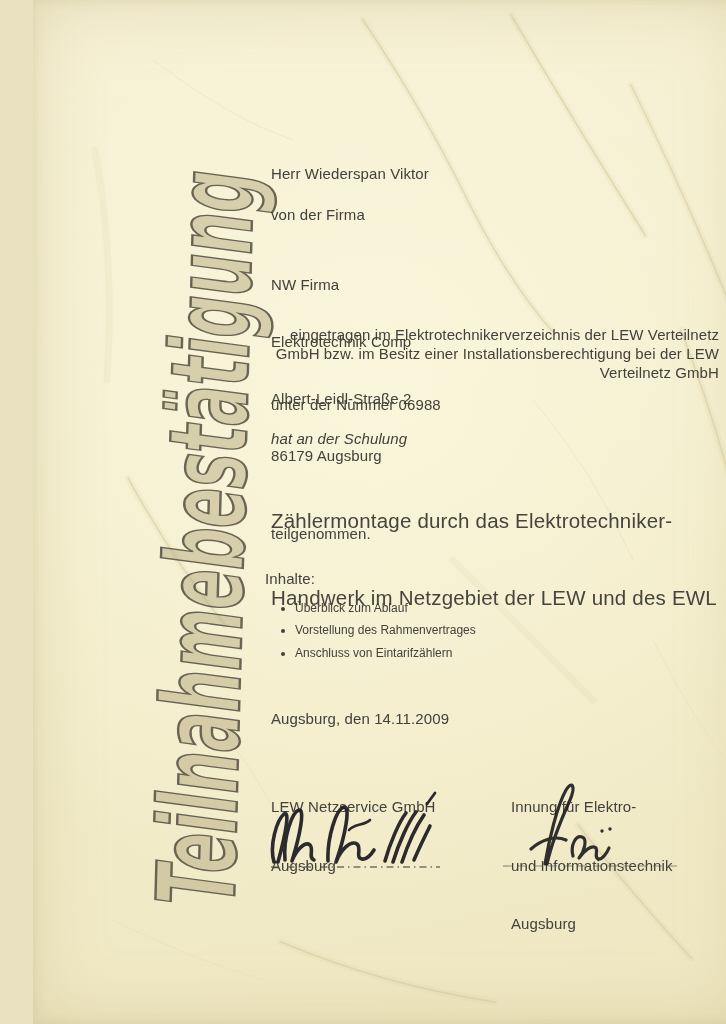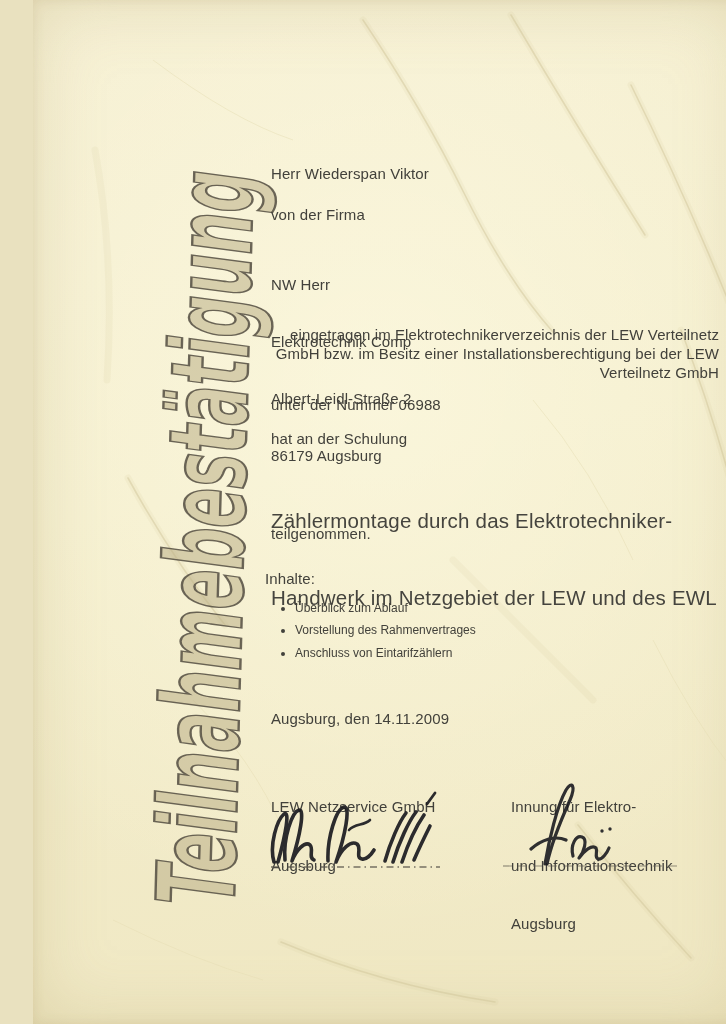--- a/index.html
+++ b/index.html
@@ -75,31 +75,31 @@
 
   <svg class="layer" viewBox="0 0 726 1024" aria-hidden="true">
     <text transform="translate(201 906) rotate(-88.5)" font-family="DejaVu Sans, sans-serif" font-style="italic" font-weight="bold" font-size="108" textLength="735" lengthAdjust="spacingAndGlyphs" fill="#b9ad85" fill-opacity="0.52" stroke="#534d42" stroke-width="2.4" stroke-opacity="0.85">Teilnahmebestätigung</text>
   </svg>
 
   <p class="line" style="left:238px; top:164px;">Herr Wiederspan Viktor</p>
 
   <p class="line" style="left:238px; top:205px;">von der Firma</p>
 
   <div class="line block" style="left:238px; top:237px;">
-    <p>NW Herr</p>
+    <p>NW Firma</p>
     <p>Elektrotechnik Comp</p>
     <p>Albert-Leidl-Straße 2</p>
     <p>86179 Augsburg</p>
   </div>
 
   <p class="line" style="left:238px; top:325px; width:448px;text-align:right;">eingetragen im Elektrotechnikerverzeichnis der LEW Verteilnetz GmbH bzw. im Besitz einer Installationsberechtigung bei der LEW Verteilnetz GmbH</p>
 
   <p class="line" style="left:238px; top:395px;">unter der Nummer 06988</p>
 
-  <p class="line" style="left:238px; top:429px;">hat an der Schulung</p>
+  <p class="line" style="left:238px; top:429px;font-style:italic;">hat an der Schulung</p>
 
   <div class="line block course" style="left:238px; top:457px;">
     <p>Zählermontage durch das Elektrotechniker-</p>
     <p>Handwerk im Netzgebiet der LEW und des EWL</p>
   </div>
 
   <p class="line" style="left:238px; top:524px;">teilgenommen.</p>
 
   <p class="line" style="left:232px; top:569px;">Inhalte:</p>
 

